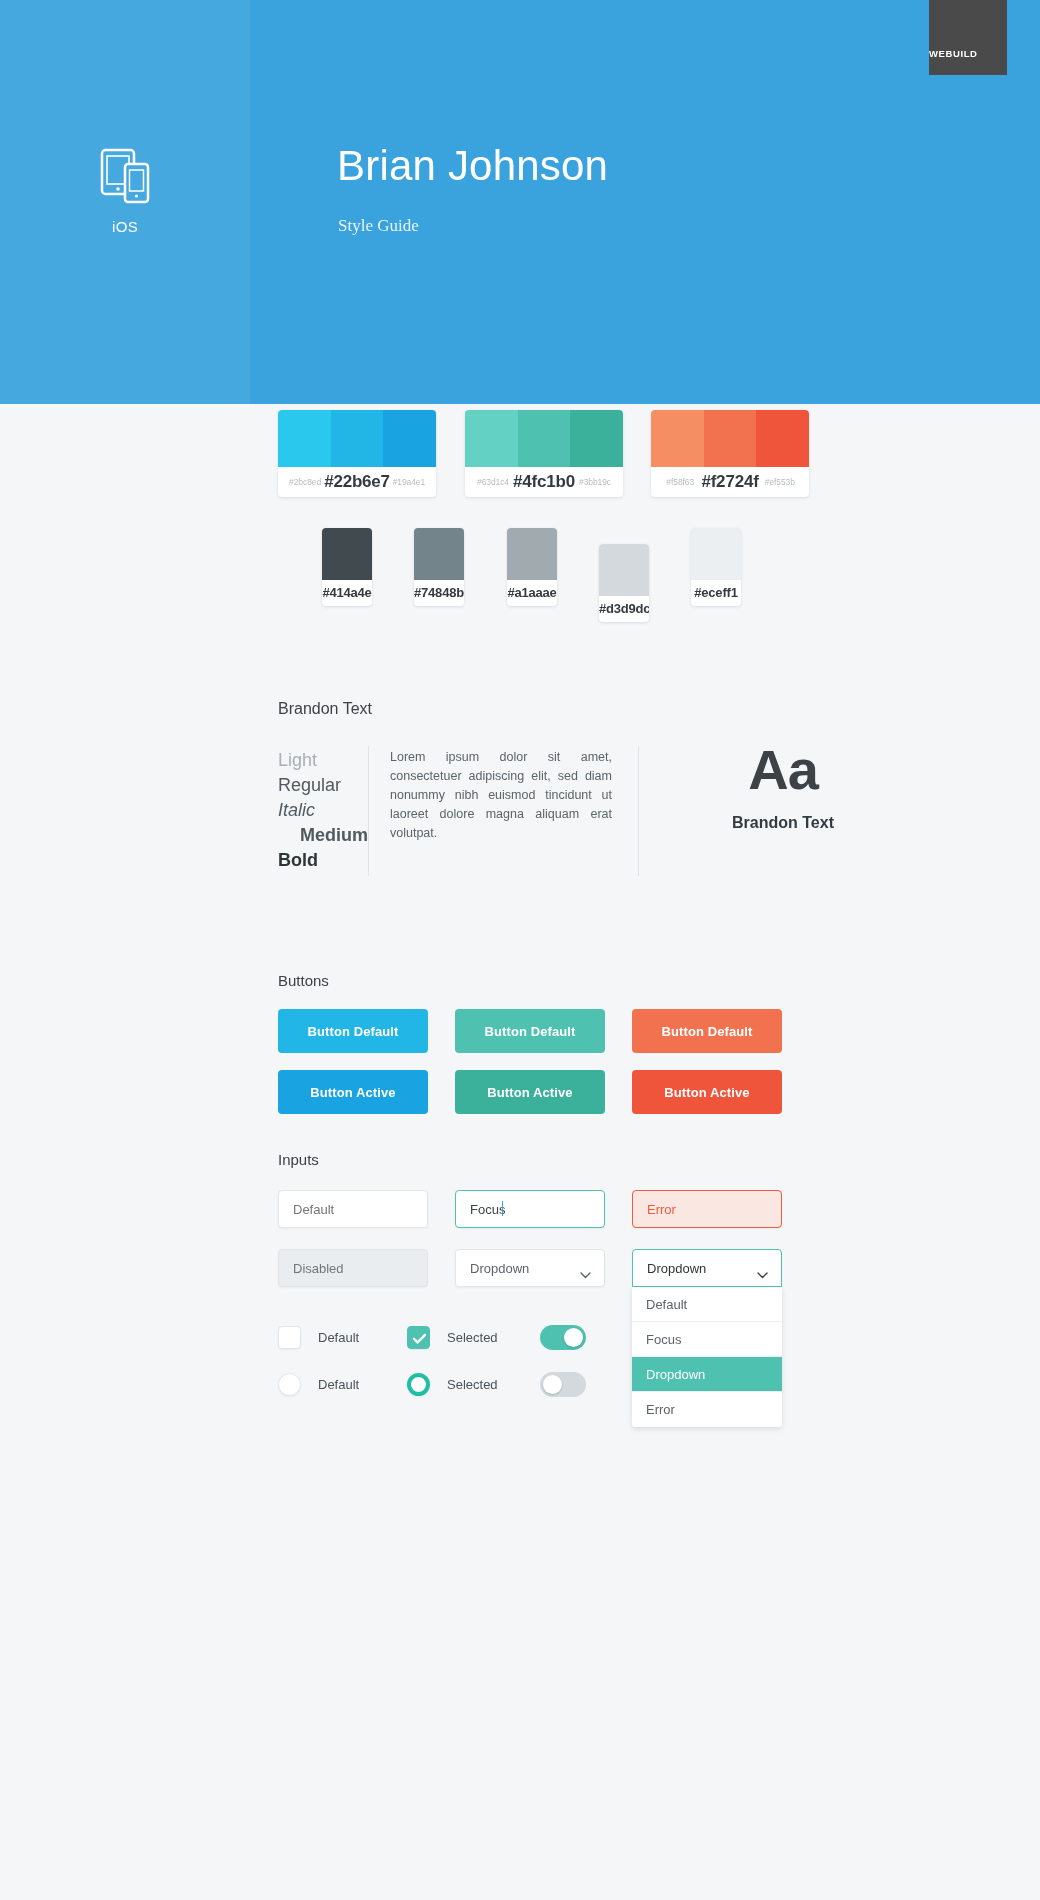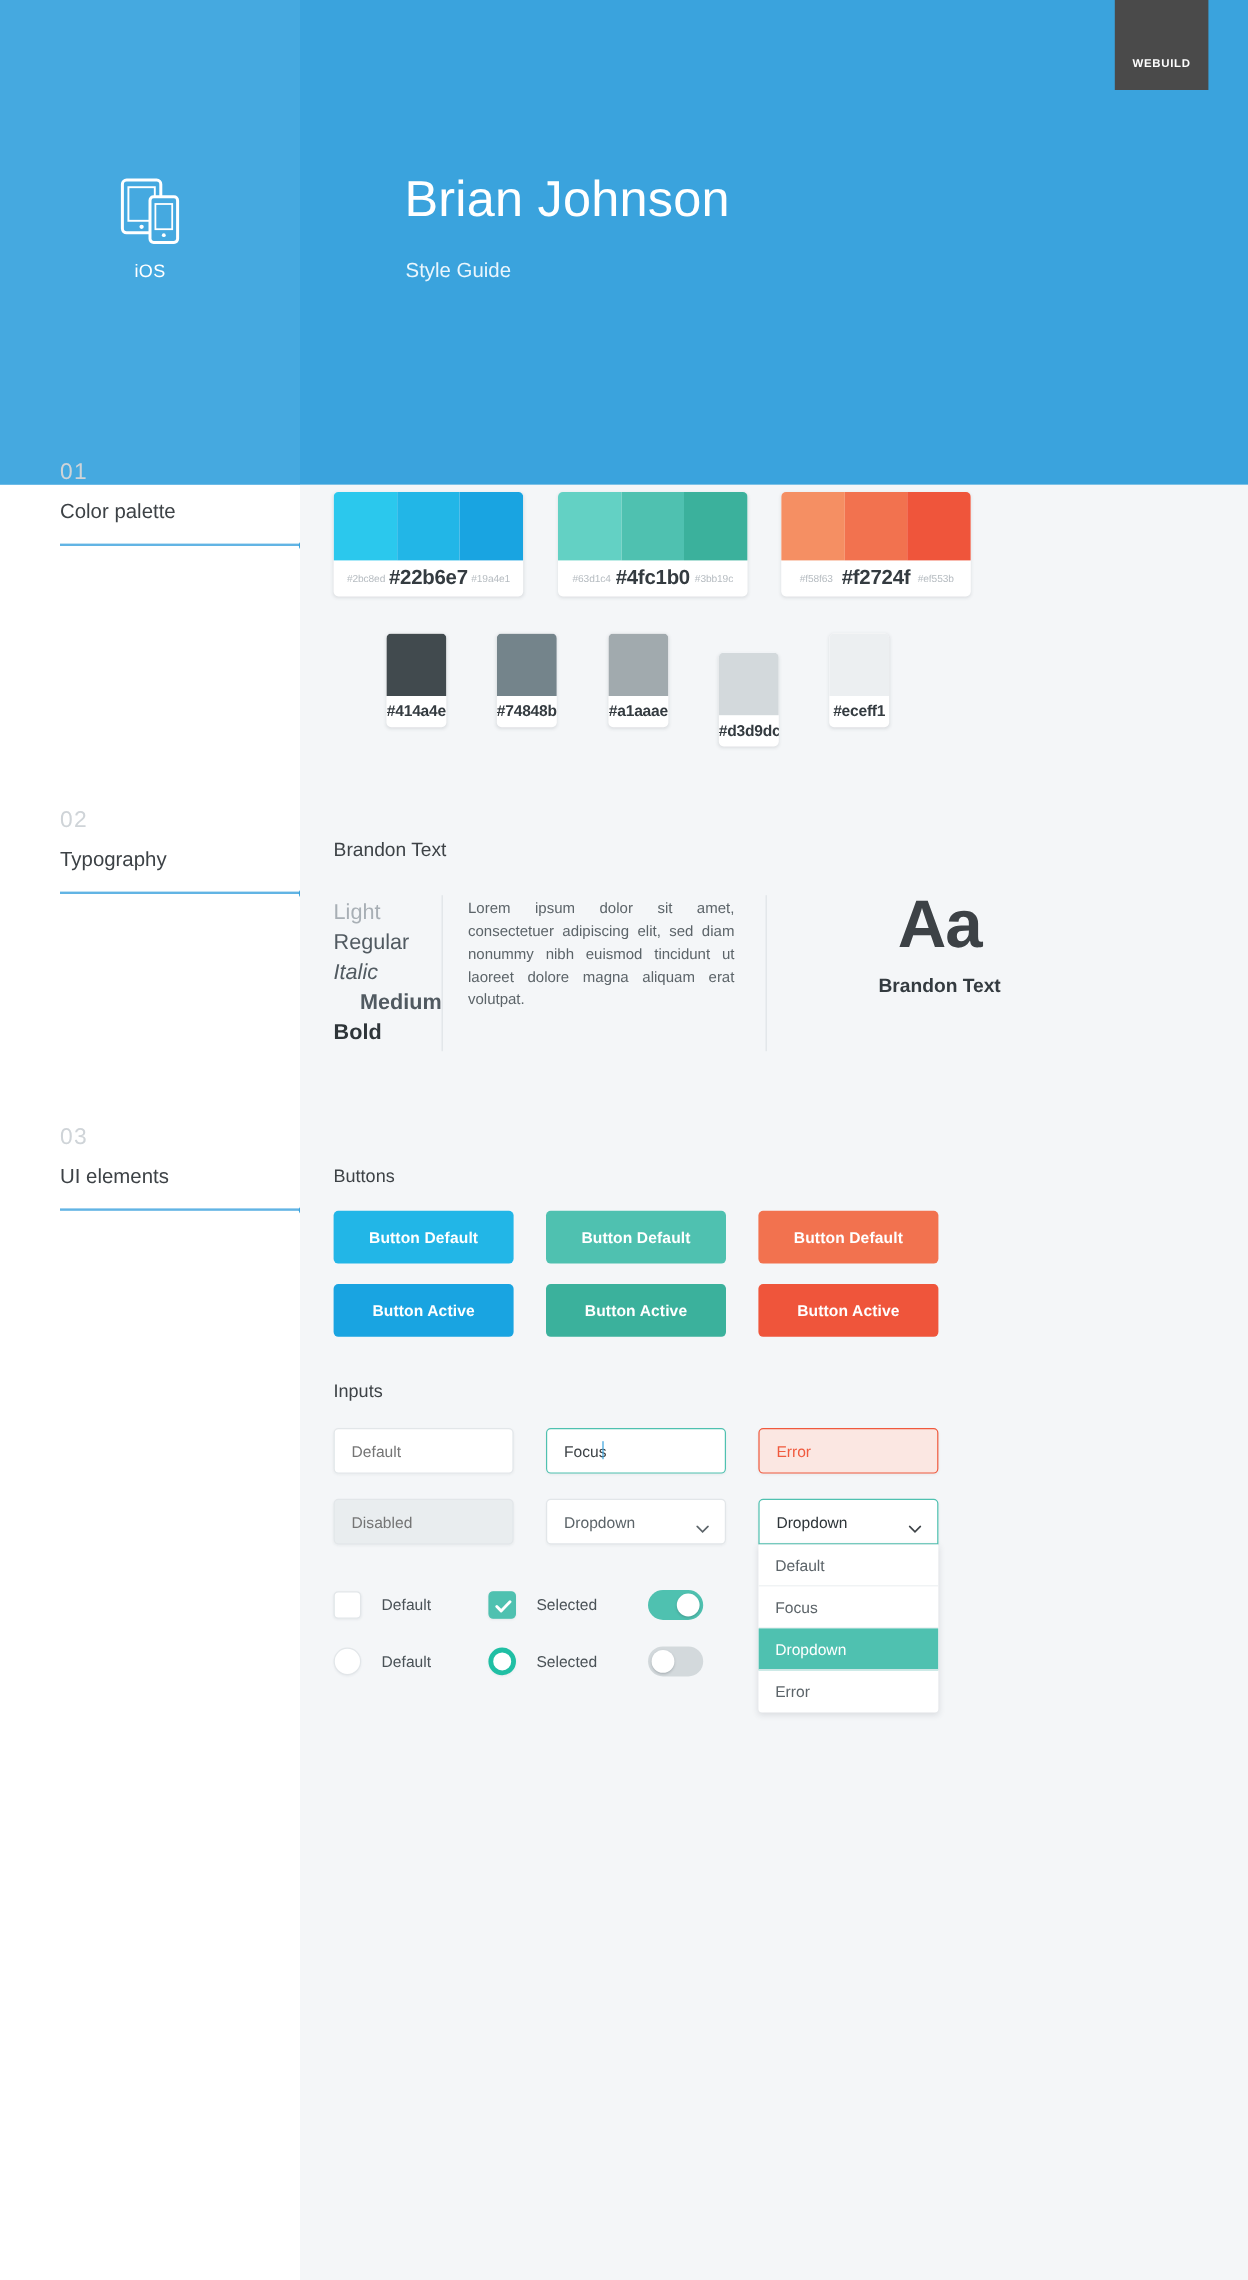--- a/index.html
+++ b/index.html
@@ -56,34 +56,34 @@
     letter-spacing: .2px;
     line-height: 1;
   }
   .header-subtitle {
     position: absolute;
     left: 338px;
     top: 216px;
     font-size: 17px;
     font-weight: 300;
     color: #eaf6fd;
+    font-family: Liberation Serif, serif;
   }
   .webuild-badge {
     position: absolute;
     top: 0;
     right: 33px;
     width: 78px;
     height: 75px;
     background: #4a4a4a;
   }
   .webuild-badge span {
     position: absolute;
     left: 0; right: 0;
     bottom: 16px;
-    text-align: center;
     color: #ffffff;
     font-size: 9.5px;
     font-weight: 700;
     letter-spacing: .6px;
   }
 
   
   .body-wrap {
     position: absolute;
     top: 404px; left: 0;
@@ -404,40 +404,20 @@
     </div>
     <div class="header-title">Brian Johnson</div>
     <div class="header-subtitle">Style Guide</div>
     <div class="webuild-badge">
       <span>WEBUILD</span>
     </div>
   </div>
 
   <div class="body-wrap">
 
-    <div class="nav-col">
-
-      <div class="nav-item" style="top:-20px;">
-        <div class="nav-num">01</div>
-        <div class="nav-title">Color palette</div>
-        <div class="nav-rule"></div>
-      </div>
-
-      <div class="nav-item" style="top:270px;">
-        <div class="nav-num">02</div>
-        <div class="nav-title">Typography</div>
-        <div class="nav-rule"></div>
-      </div>
-
-      <div class="nav-item" style="top:534px;">
-        <div class="nav-num">03</div>
-        <div class="nav-title">UI elements</div>
-        <div class="nav-rule"></div>
-      </div>
-    </div>
 
     <div class="content-col">
 
       <div class="swatch-group" style="left:28px; top:6px;">
         <div class="swatch-colors">
           <div style="background:#2bc8ed"></div>
           <div style="background:#22b6e7"></div>
           <div style="background:#19a4e1"></div>
         </div>
         <div class="swatch-labels">

